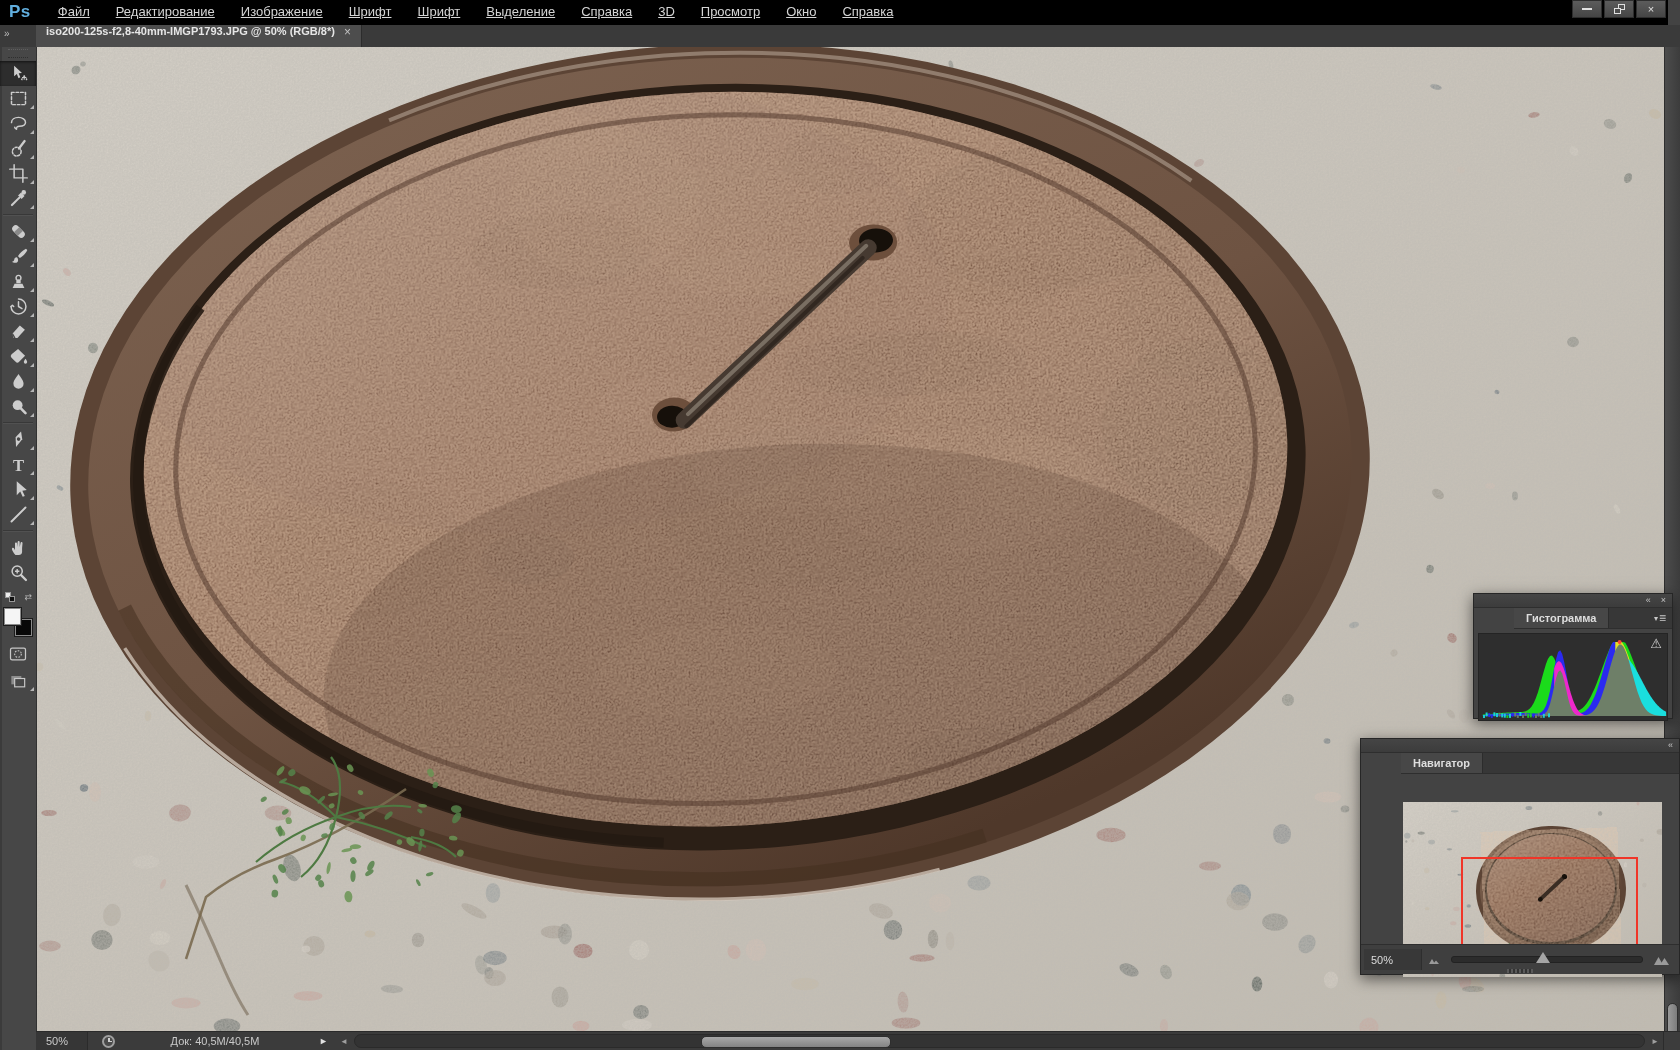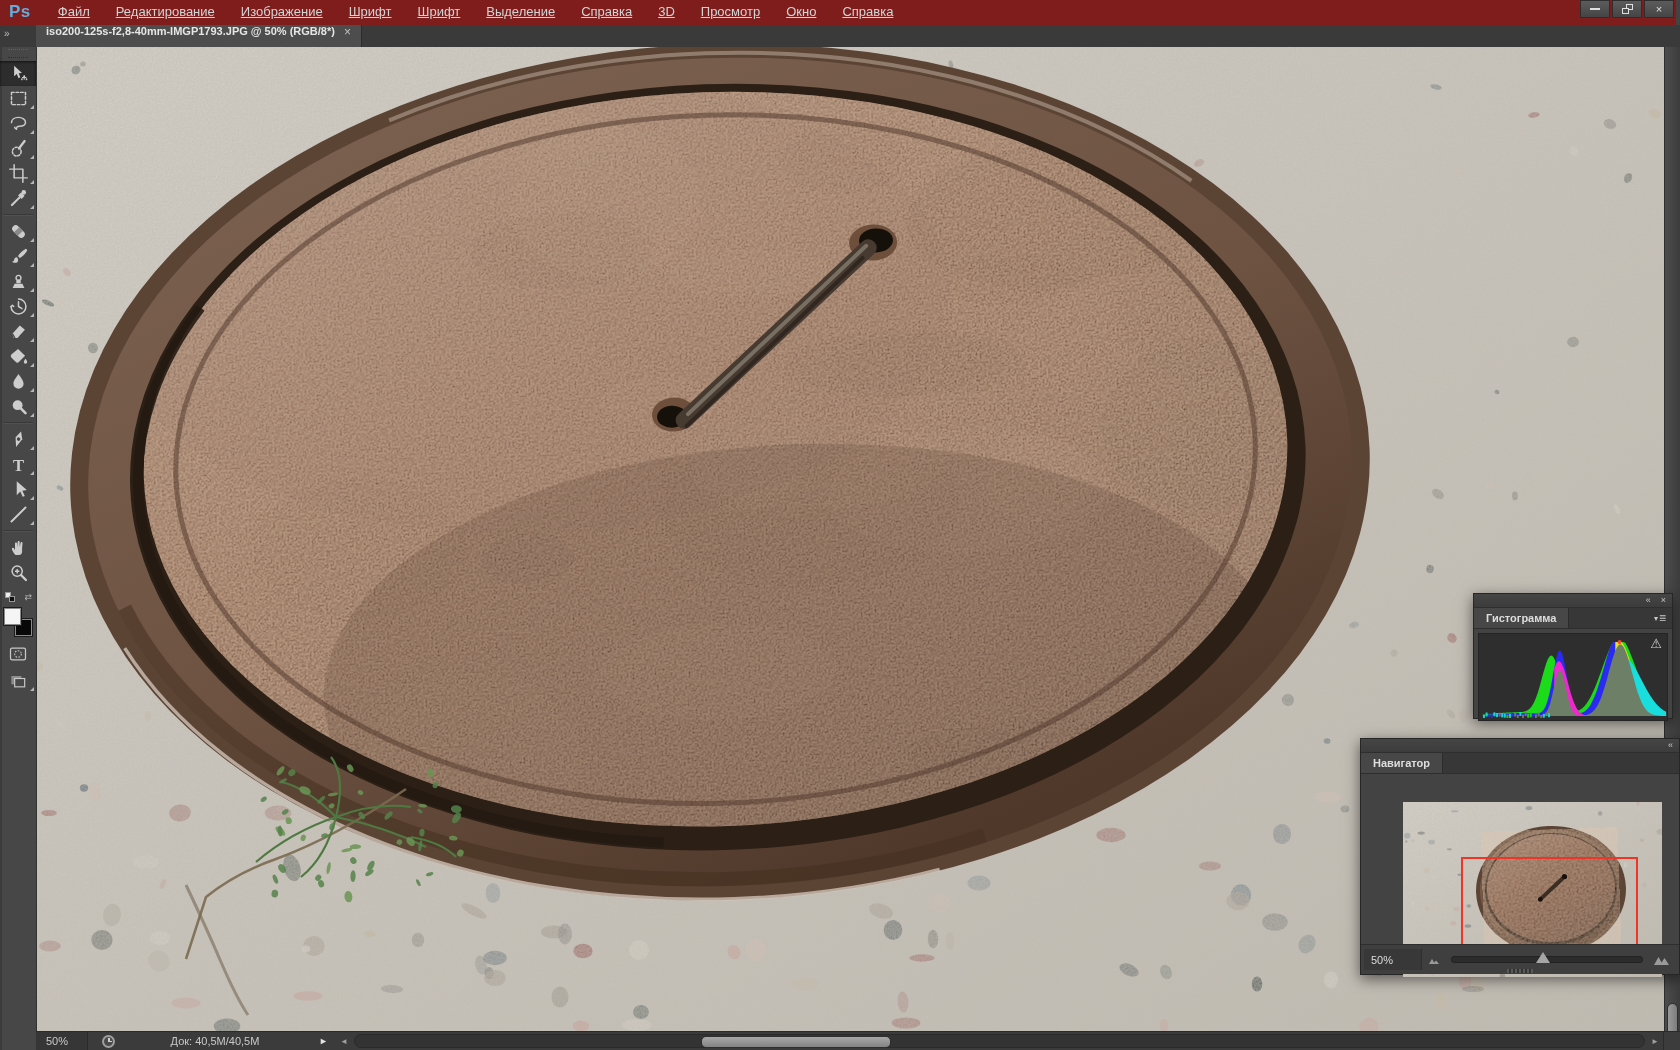--- a/index.html
+++ b/index.html
@@ -1,19 +1,19 @@
 <!DOCTYPE html>
 <html><head>
 <meta charset="utf-8">
 <style>
   html,body{margin:0;padding:0;background:#2a2a2a;}
   .app{position:relative;width:1680px;height:1050px;overflow:hidden;background:#434343;
        font-family:"Liberation Sans",sans-serif;color:#d6d6d6;-webkit-font-smoothing:antialiased;}
   
-  .menubar{position:absolute;left:0;top:0;right:4px;height:25px;background:#7f1d1d;
+  .menubar{position:absolute;left:0;top:0;right:12px;height:25px;background:#000000;
            border-bottom:1px solid #2c2c2c;display:flex;align-items:center;font-size:13px;}
   .ps-logo{color:#61aede;font-weight:bold;font-size:17px;padding:0 14px 2px 9px;letter-spacing:.5px;}
   .menu-item{padding:0 13px;height:25px;line-height:24px;color:#d4d4d4;cursor:default;}
   .win-controls{margin-left:auto;display:flex;align-items:flex-start;height:25px;}
   .win-btn{width:30px;height:18px;margin-right:2px;background:linear-gradient(#5c5c5c,#454545);
            border:1px solid #2d2d2d;display:flex;align-items:center;justify-content:center;
            color:#e0e0e0;font-size:11px;box-sizing:border-box;}
   .min-glyph{width:10px;height:2px;background:#e0e0e0;display:inline-block;}
   .restore-glyph{position:relative;width:11px;height:10px;display:inline-block;}
   .rsq{position:absolute;width:7px;height:6px;border:1px solid #e0e0e0;box-sizing:border-box;}
@@ -72,21 +72,21 @@
   .hs-thumb{position:absolute;left:346px;width:188px;top:1px;height:10px;border-radius:5px;
             background:linear-gradient(#a8a8a8,#838383);border:1px solid #2e2e2e;}
   .sb-corner{width:16px;height:100%;background:#3c3c3c;border-left:1px solid #2b2b2b;}
   
   .panel{position:absolute;background:#434343;border:1px solid #262626;
          box-shadow:0 4px 14px rgba(0,0,0,.55);z-index:10;box-sizing:border-box;}
   .panel-topbar{height:13px;background:linear-gradient(#454545,#3c3c3c);border-bottom:1px solid #2e2e2e;
                 display:flex;justify-content:flex-end;align-items:center;gap:10px;padding-right:6px;
                 color:#c3c3c3;font-size:9px;line-height:9px;}
   .panel-topbar span{cursor:pointer;}
-  .panel-tabrow{height:20px;background:#373737;display:flex;align-items:stretch;border-bottom:1px solid #2e2e2e;}
+  .panel-tabrow{height:20px;background:#373737;display:flex;align-items:stretch;border-bottom:1px solid #2e2e2e;margin-left:40px;}
   .panel-tab{background:#474747;color:#dedede;font-size:11px;font-weight:bold;
              padding:0 12px;display:flex;align-items:center;border-right:1px solid #2c2c2c;}
   .panel-menu{margin-left:auto;color:#c9c9c9;font-size:10px;display:flex;align-items:center;padding-right:6px;gap:1px;}
   .hist-panel{left:1473px;top:593px;width:200px;height:126px;}
   .hist-box{position:relative;margin:4px;height:86px;background:#2e2e2e;border:1px solid #242424;}
   .hist-warn{position:absolute;right:5px;top:2px;color:#d5d5d5;font-size:13px;cursor:pointer;}
   .nav-panel{left:1360px;top:738px;width:320px;height:237px;}
   .nav-thumbwrap{position:absolute;left:42px;top:63px;width:259px;height:175px;background:#b9b4aa;}
   .nav-thumbwrap svg{position:absolute;inset:0;width:100%;height:100%;}
   .nav-rect{position:absolute;left:58px;top:55px;width:177px;height:107px;

